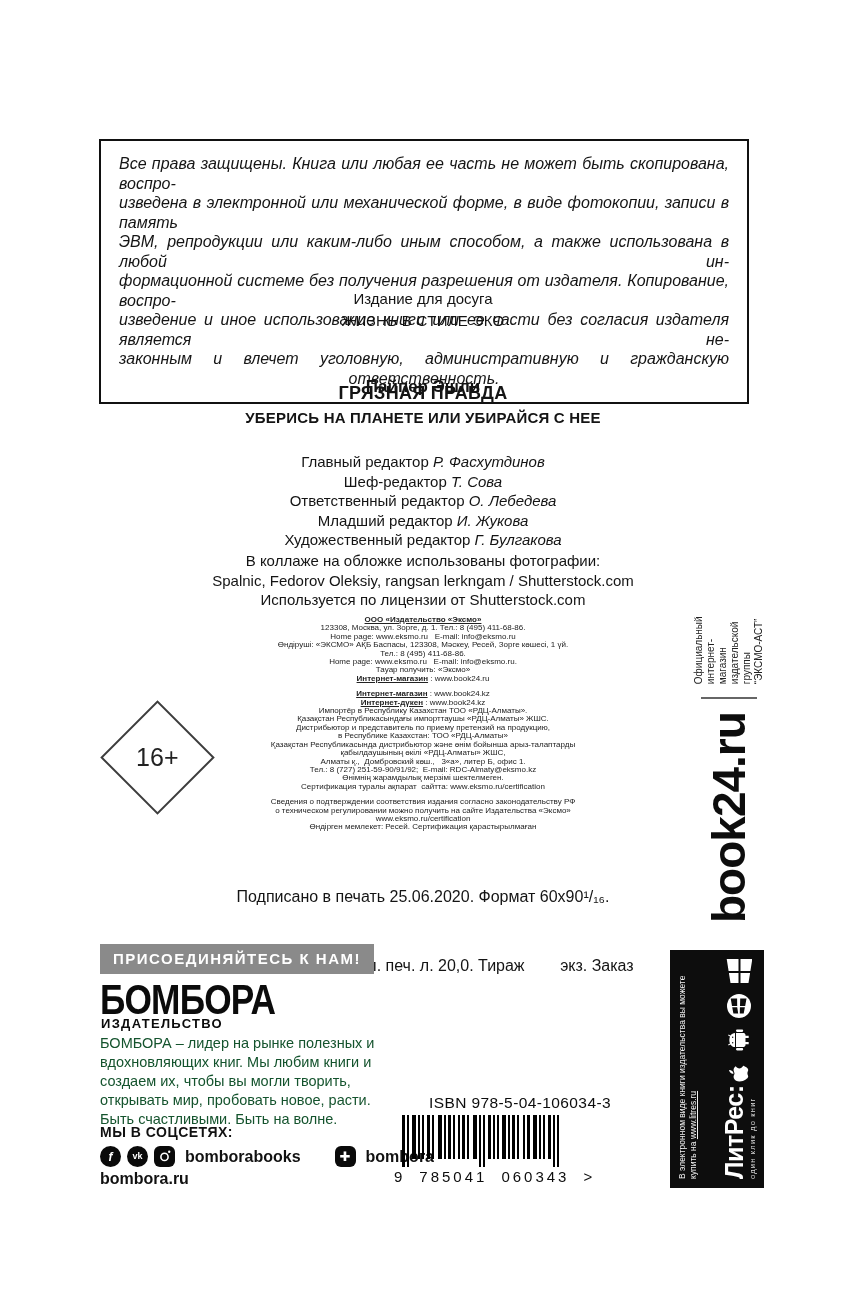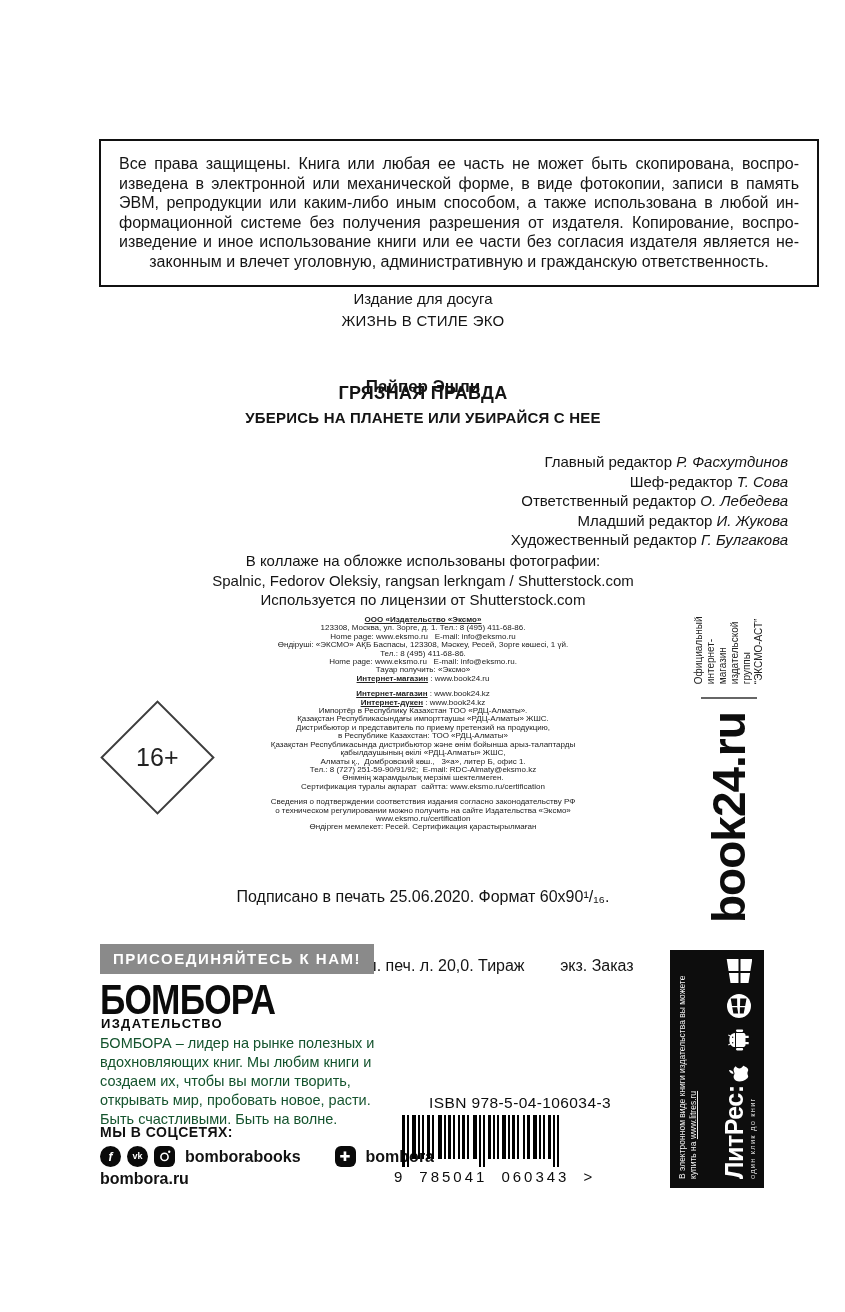--- a/index.html
+++ b/index.html
@@ -5,34 +5,34 @@
   * { margin:0; padding:0; box-sizing:border-box; }
   html,body { background:#ffffff; }
   .page {
     position:relative; width:845px; height:1312px; margin:0 auto;
     background:#fff; color:#111;
     font-family:"Liberation Sans","DejaVu Sans",sans-serif;
     overflow:hidden;
   }
   
   .copyright-box{
-    position:absolute; left:99px; top:139px; width:720px;
+    position:absolute; left:99px; top:139px; width:650px;
     border:2px solid #111; padding:13px 18px 14px 18px;
-    font-size:16px; line-height:19.5px; color:#151515;
+    font-style:italic; font-size:16px; line-height:19.5px; color:#151515;
   }
   .copy-line{ text-align:justify; text-align-last:justify; }
   .copy-line:last-child{ text-align-last:center; }
   
   .cc{ position:absolute; left:58px; width:730px; text-align:center; color:#141414;}
   .edition-type{ top:290px; font-size:15px; }
   .series-title{ top:312px; font-size:15px; letter-spacing:.3px;}
   .author-name{ top:351px; font-size:17px; font-weight:bold;margin-top:26px; }
   .book-title{ top:383px; font-size:18px; font-weight:bold; letter-spacing:.3px;}
   .book-subtitle{ top:409px; font-size:15px; font-weight:bold; letter-spacing:.2px;}
-  .editors-block{ top:452px; font-size:15px; line-height:19.5px;text-align:right; }
+  .editors-block{ top:452px; font-size:15px; line-height:19.5px; }
   .editor-name{ font-style:italic; }
   .credits-block{ top:551px; font-size:15px; line-height:19.5px; }
   .imprint-block{ top:616px; font-size:8px; line-height:8.4px; color:#222; }
   .imp-line b{ font-weight:bold;text-decoration:underline; }
   .imp-line.gap{ margin-top:7px; }
   .print-info{ top:839px; font-size:16px; line-height:23px; white-space:pre-wrap; }
   
   .age-diamond{
     position:absolute; left:117px; top:717px; width:81px; height:81px;
     border:2px solid #3d3d3d; transform:rotate(45deg);

